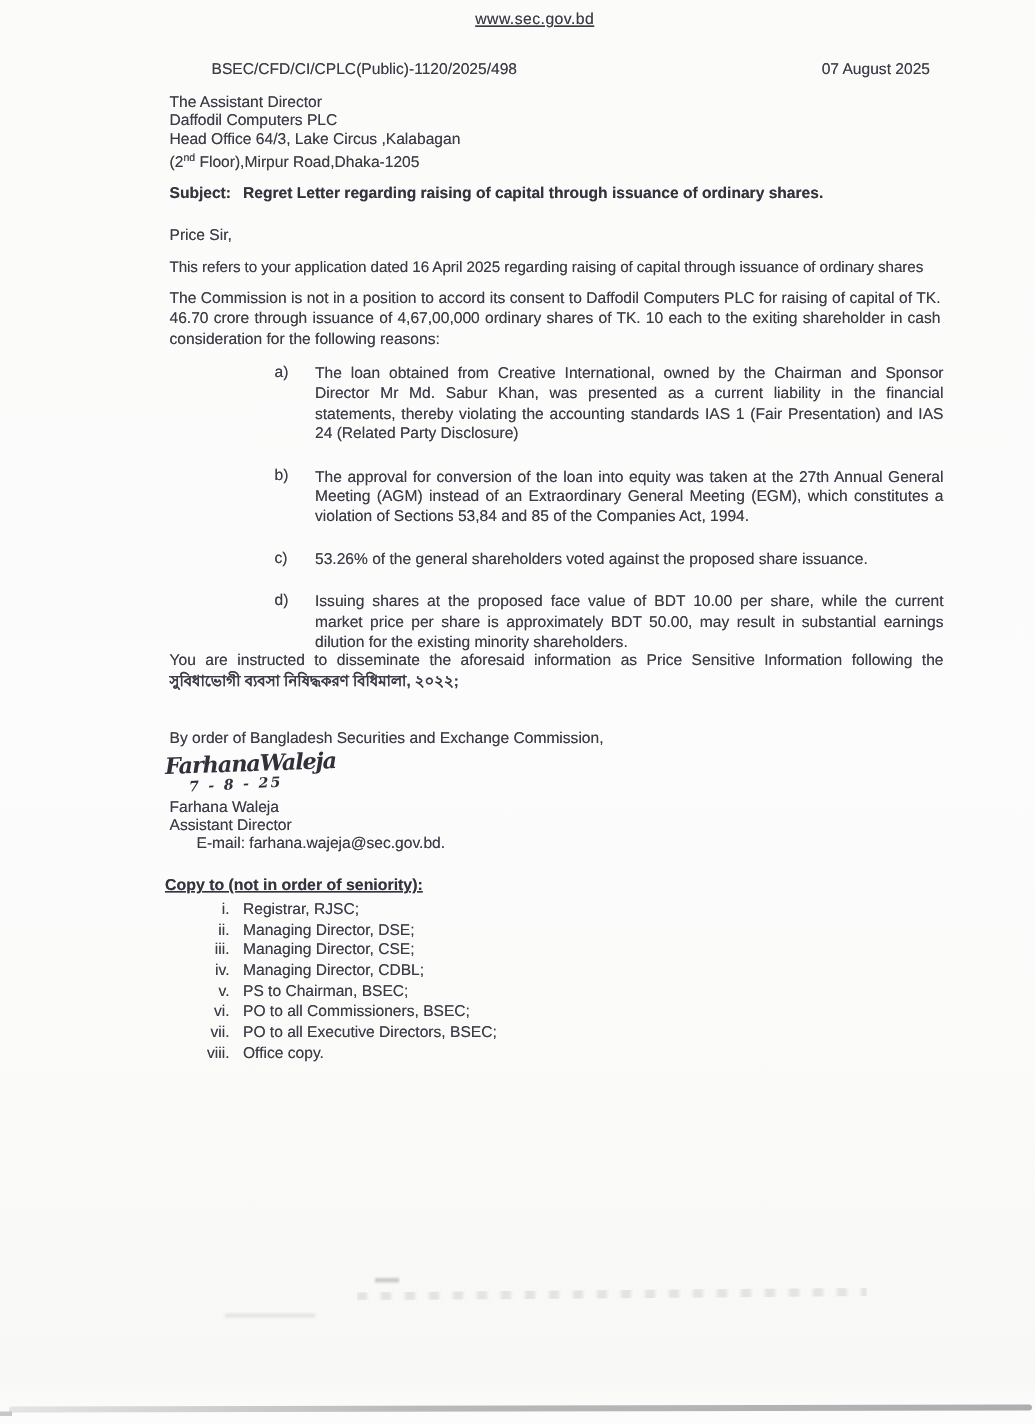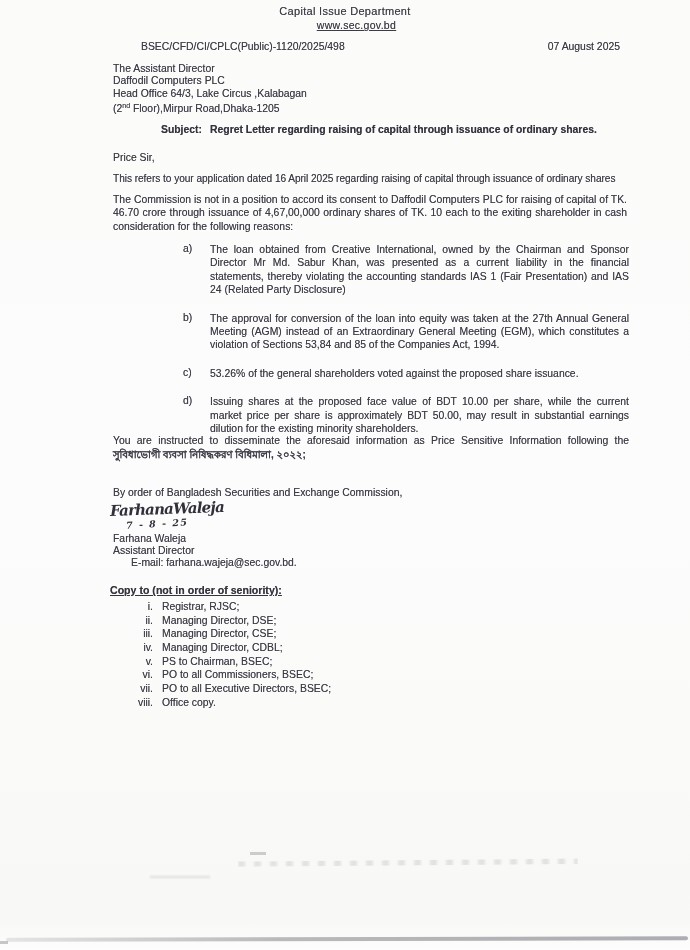--- a/index.html
+++ b/index.html
@@ -22,21 +22,21 @@
   .dept-header { position: absolute; top: 5px; left: 0; width: 100%; text-align: center; }
   .dept-title { font-size: 11px; letter-spacing: 0.3px; }
   .dept-site  { font-size: 10.5px; margin-top: 2px; text-decoration: underline; letter-spacing: 0.3px; margin-left: 23px; }
 
   .ref-row { position: absolute; top: 41px; left: 113px; width: 479px; display: flex; justify-content: space-between; font-size: 10.4px; padding-left: 28px; }
 
   .recipient { position: absolute; top: 63px; left: 113px; font-size: 10.4px; line-height: 12.3px; }
   .recipient sup { font-size: 7px; vertical-align: super; }
 
   .subject { position: absolute; top: 124px; left: 113px; width: 520px; font-size: 10.4px; font-weight: bold; color: #34343e; }
-  .subject .subject-label { margin-right: 8px; margin-left: 48px; }
+  .subject .subject-label { margin-right: 8px; }
 
   .salutation { position: absolute; top: 152px; left: 113px; font-size: 10.4px; }
 
   .p1 { position: absolute; top: 173px; left: 113px; font-size: 10.15px; white-space: nowrap; letter-spacing: -0.05px; }
 
   .p2 { position: absolute; top: 193px; left: 113px; width: 514px; font-size: 10.4px; line-height: 13.4px; text-align: justify; }
 
   .reasons { position: absolute; top: 243px; left: 183px; width: 446px; font-size: 10.4px; }
   .reason { display: flex; margin-bottom: 15px; }
   .reason-label { width: 15px; flex: 0 0 15px; margin-right: 12px; }
@@ -89,21 +89,20 @@
     transform: rotate(-0.12deg); border-radius: 2px;
   }
   .corner-mark { position: absolute; top: 941px; left: 0px; width: 8px; height: 3px; background: rgba(120,120,125,0.4); filter: blur(0.5px); }
 </style>
 </head>
 <body>
 
 <div class="page">
 
   <div class="dept-header">
-    <div class="dept-title txt">Capital Issue Department</div>
     <div class="dept-site txt">www.sec.gov.bd</div>
   </div>
 
   <div class="ref-row">
     <span class="txt">BSEC/CFD/CI/CPLC(Public)-1120/2025/498</span>
     <span class="txt">07 August 2025</span>
   </div>
 
   <div class="recipient">
     <div class="txt">The Assistant Director</div>

